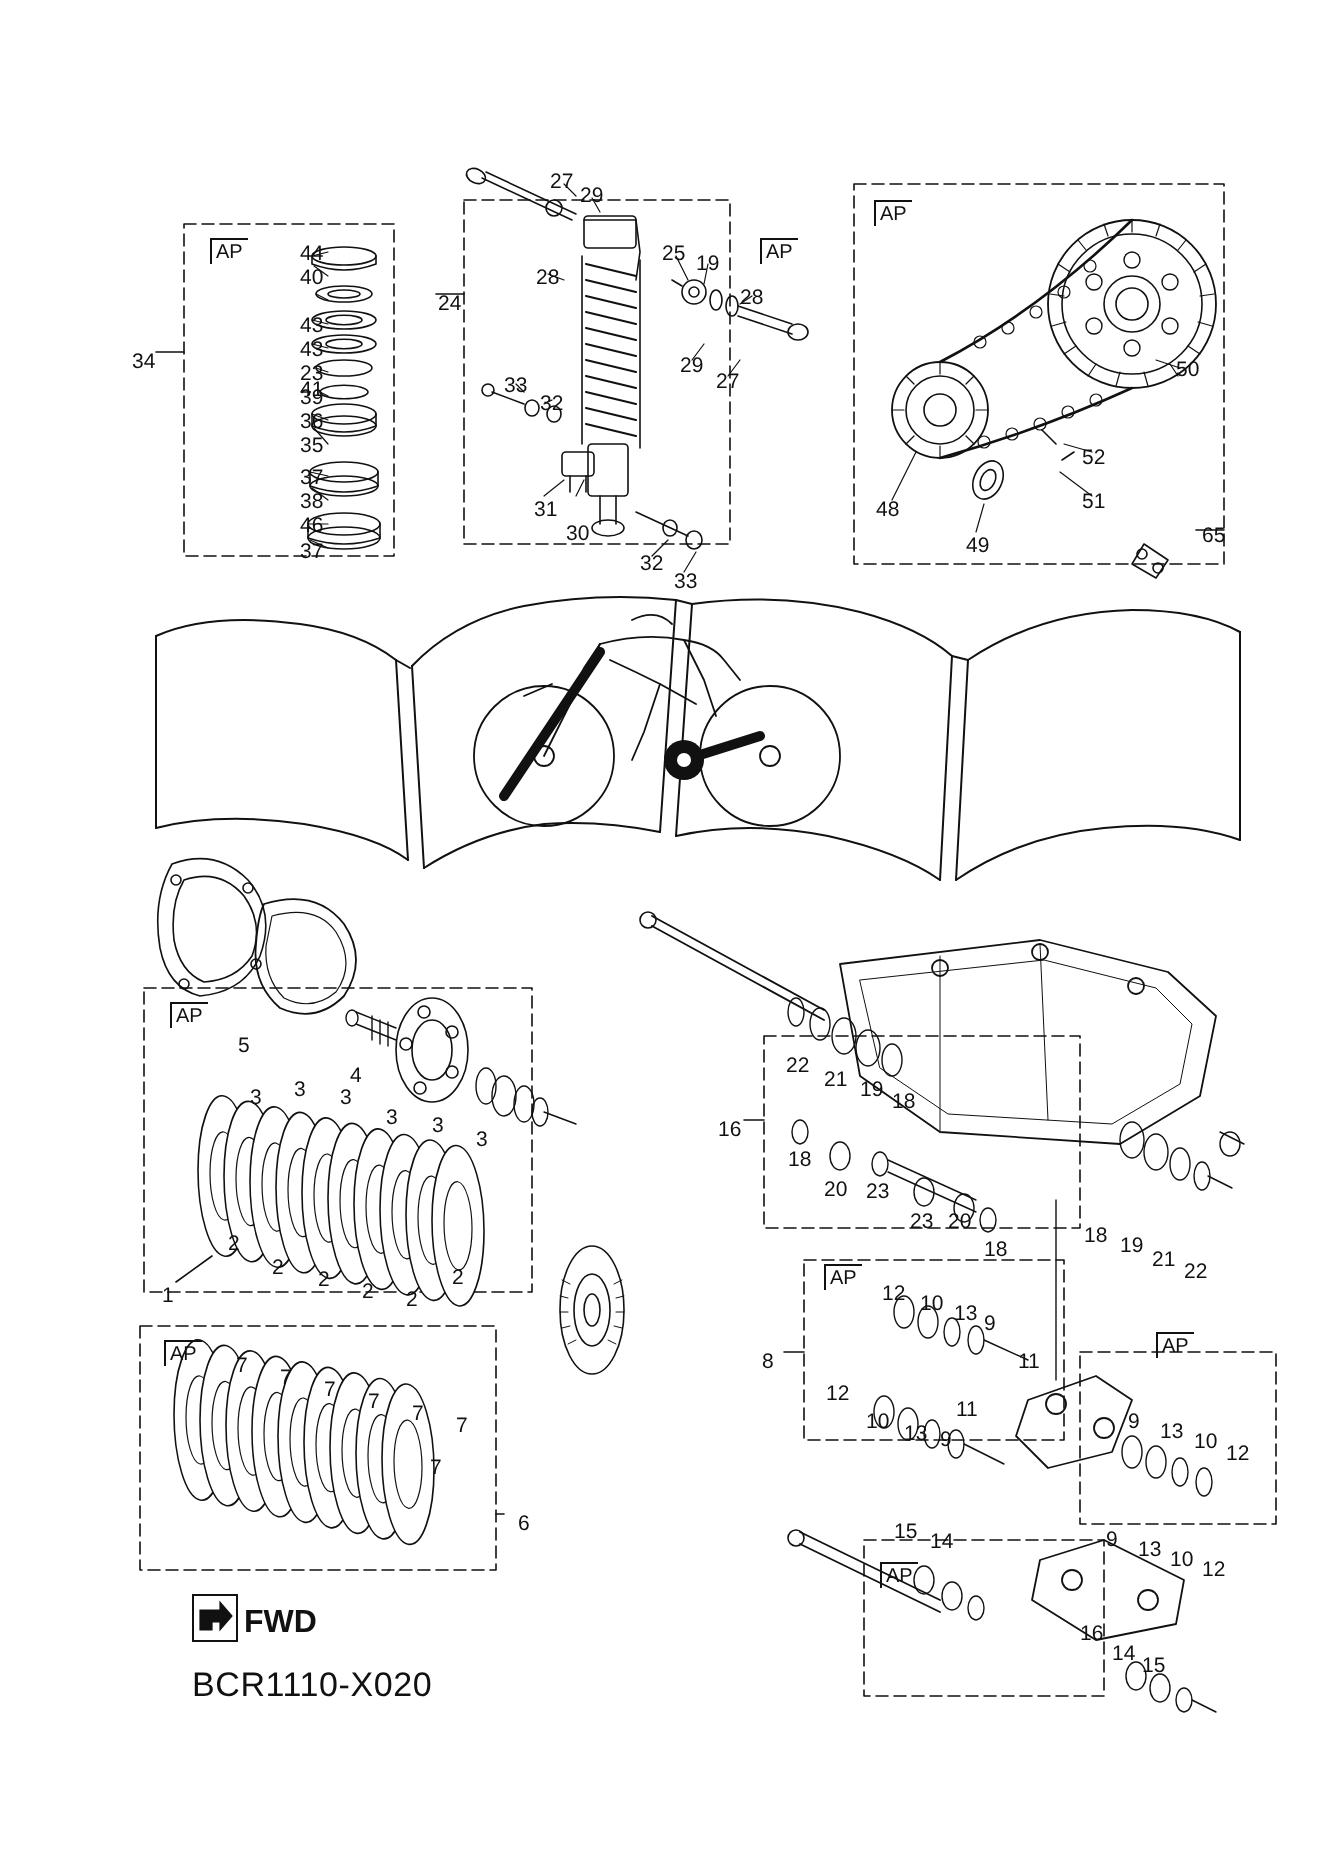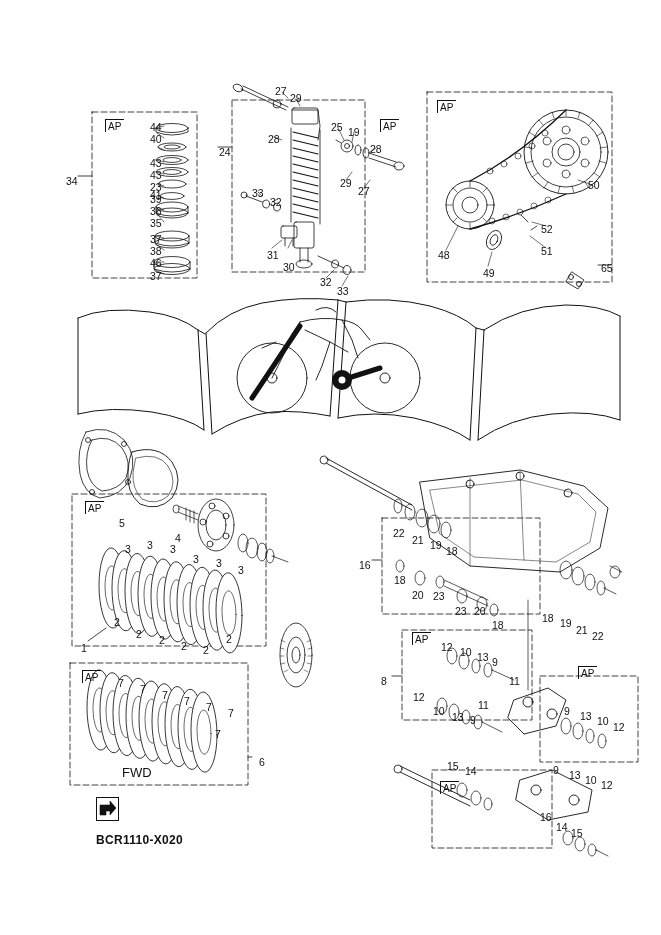--- a/index.html
+++ b/index.html
@@ -39,38 +39,37 @@
     position: absolute;
     font-size: 10px;
     line-height: 11px;
     color: #111;
     white-space: nowrap;
   }
   .partcode {
     position: absolute;
     left: 96px;
     top: 833px;
-    font-size: 12px;
+    font-size: 17px;
     letter-spacing: 0.3px;
     color: #111;
-    font-weight: bold;
   }
   .fwdbox {
     position: absolute;
     left: 96px;
     top: 797px;
     width: 58px;
     height: 24px;
   }
   .fwd-label {
     position: absolute;
     left: 122px;
-    top: 765px;
-    font-size: 13px;
-    font-weight: normal;
+    top: 803px;
+    font-size: 16px;
+    font-weight: bold;
     color: #111;
   }
 </style>
 </head>
 <body>
 
 <div id="sheet">
 
   <svg class="layer" viewBox="0 0 661 935">
     <defs>

